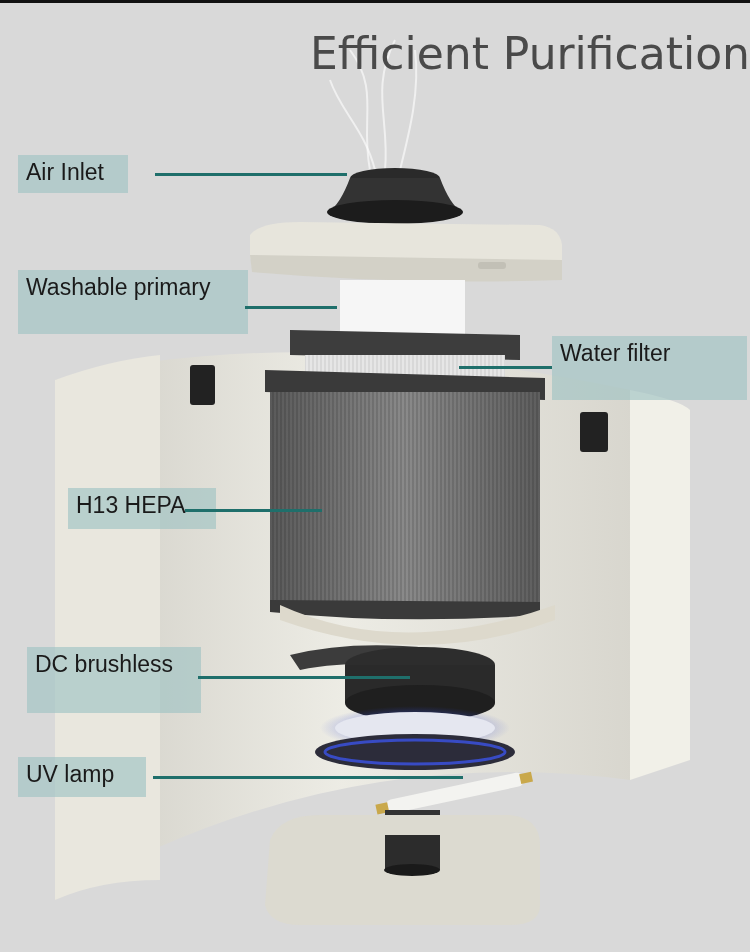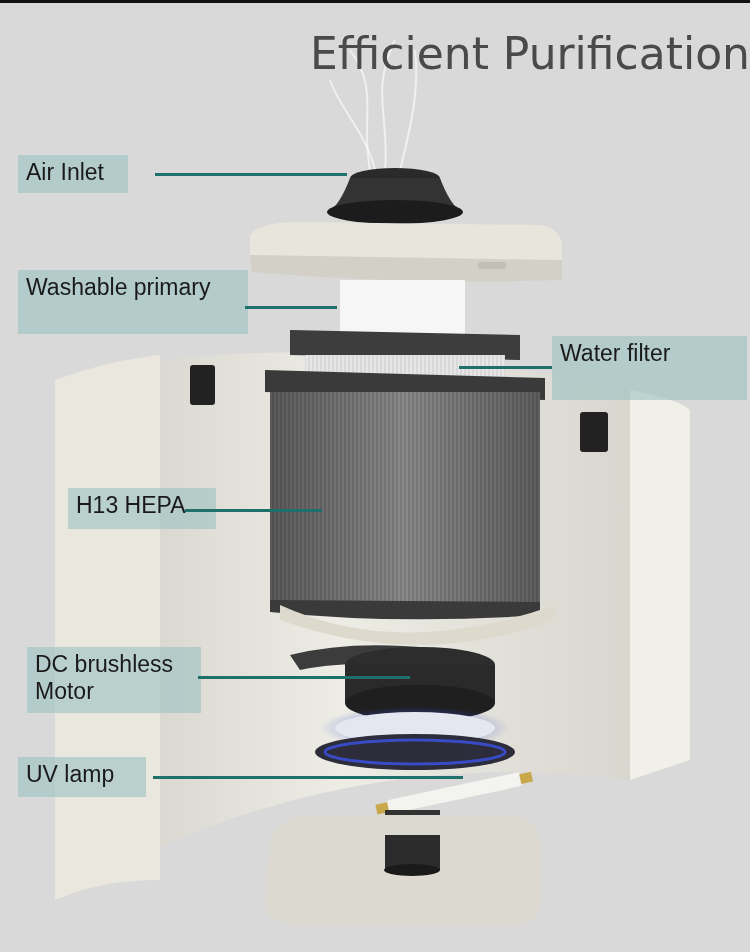--- a/index.html
+++ b/index.html
@@ -121,20 +121,19 @@
 </div>
 <div class="leader" style="left:459px;top:366px;width:93px;"></div>
 
 <div class="label" style="left:20px;top:488px;width:148px;height:41px;margin-left:48px;">
   <span>H13 HEPA</span>
 </div>
 <div class="leader" style="left:185px;top:509px;width:137px;"></div>
 
 <div class="label" style="left:27px;top:639px;width:174px;height:66px;margin-top:8px;">
   <div>DC brushless</div>
-  <div>Motor</div>
 </div>
 <div class="leader" style="left:198px;top:676px;width:212px;"></div>
 
 <div class="label" style="left:18px;top:757px;width:128px;height:40px;">
   <span>UV lamp</span>
 </div>
 <div class="leader" style="left:153px;top:776px;width:310px;"></div>
 
 </body></html>

